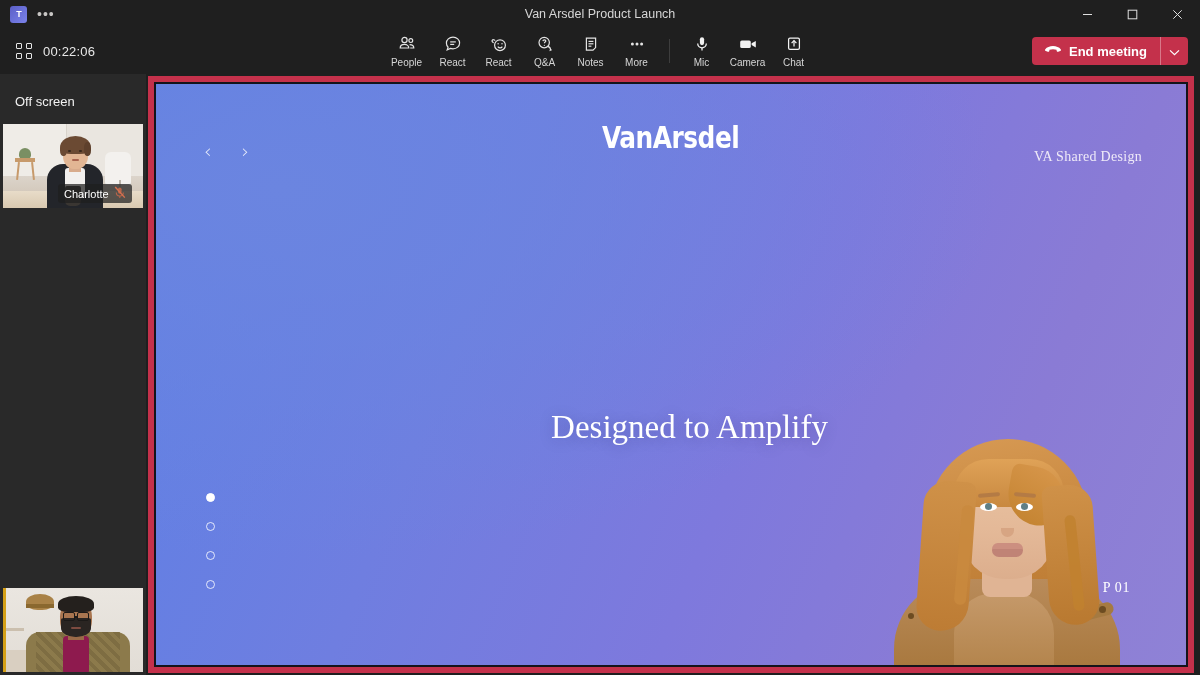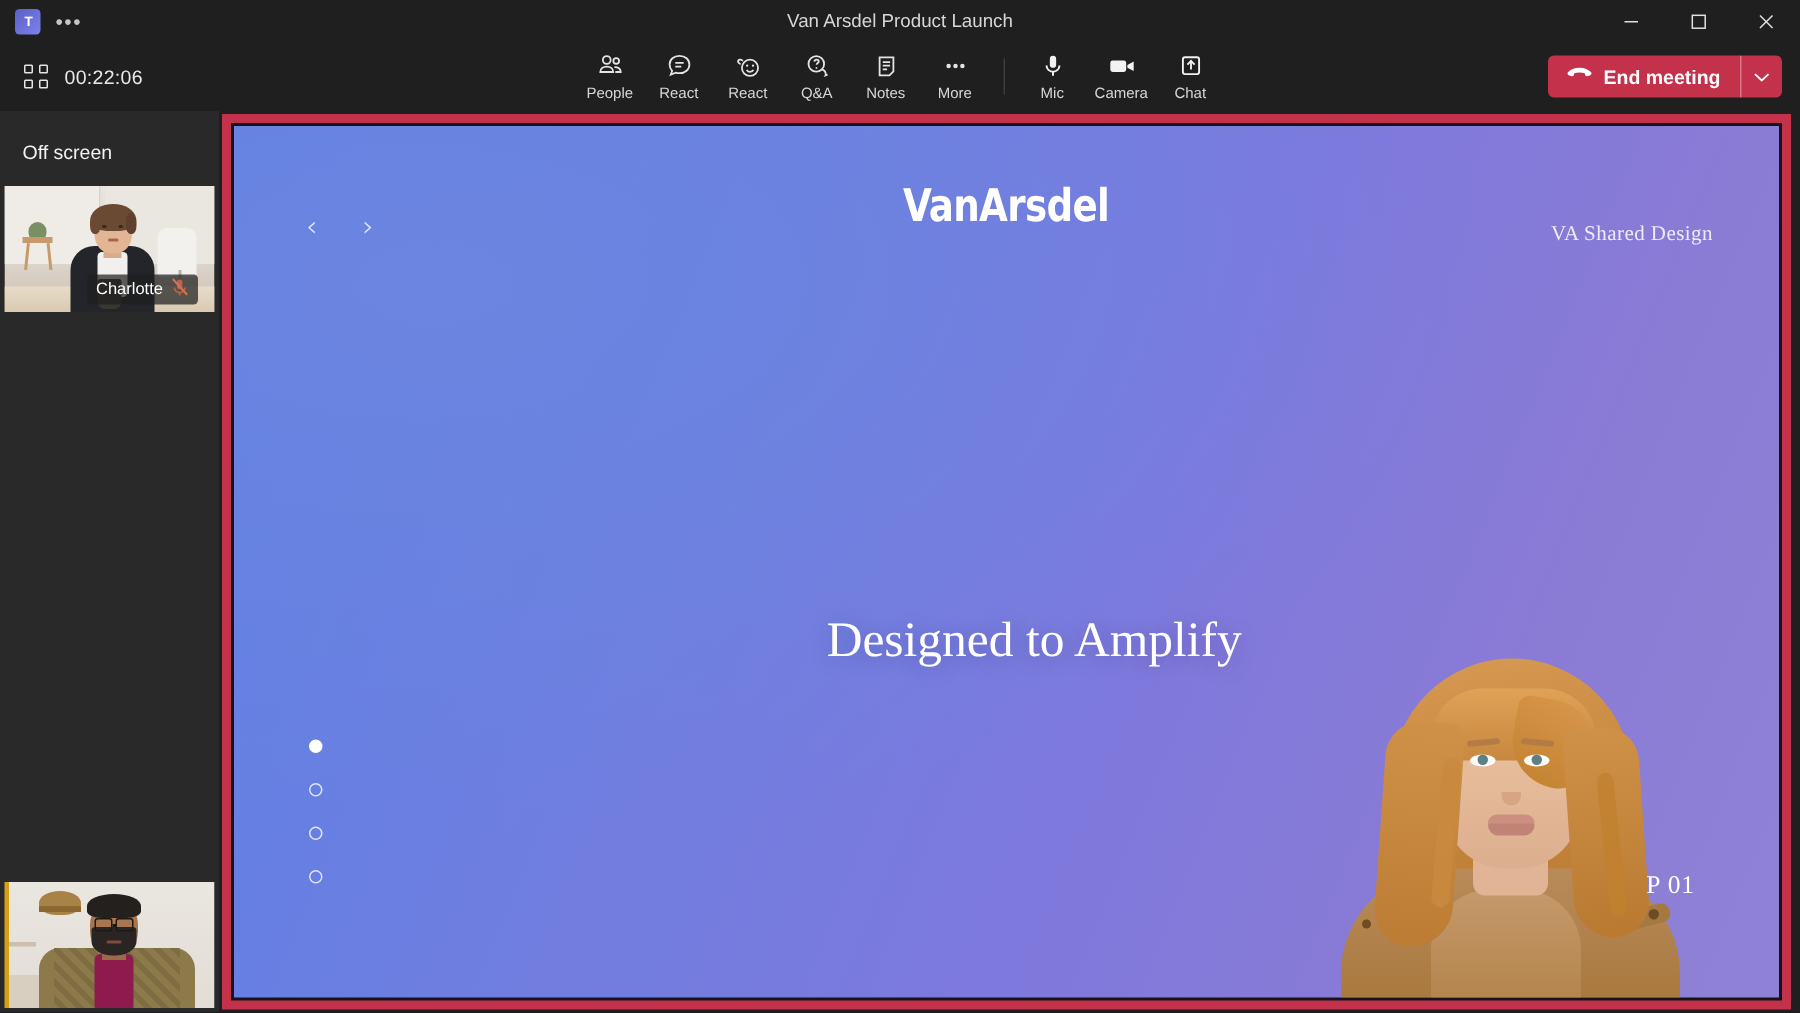--- a/index.html
+++ b/index.html
@@ -183,21 +183,21 @@
   .subhead{
     position:absolute; left:0; right:0; top:325px; text-align:center;
     color:#ffffff; font-size:33px; font-family:"Liberation Serif", serif;
     text-shadow:0 2px 14px rgba(40,30,90,.25);
     margin-left:37px;
   }
   .dots{ position:absolute; left:50px; top:409px; display:flex; flex-direction:column; gap:20px; }
   .dot{ width:9px; height:9px; border-radius:50%; border:1.3px solid rgba(255,255,255,.8); cursor:pointer; }
   .dot.on{ background:#ffffff; border-color:#ffffff; }
   .pnum{
-    position:absolute; right:56px; top:496px; color:#fff; font-size:17px;
+    position:absolute; right:56px; top:496px; color:#fff; font-size:14px;
     font-family:"Liberation Serif", serif; letter-spacing:.6px;
   }
 
   
   .presenter{ position:absolute; right:28px; bottom:0; width:300px; height:240px; }
   .pr-torso{
     position:absolute; left:36px; bottom:0; width:226px; height:86px;
     background:linear-gradient(#b98b5a,#a9793f); border-radius:70px 70px 0 0;
   }
   .pr-torso-fold{

